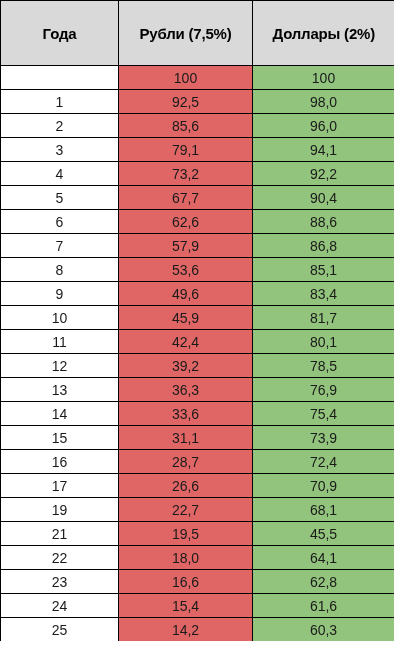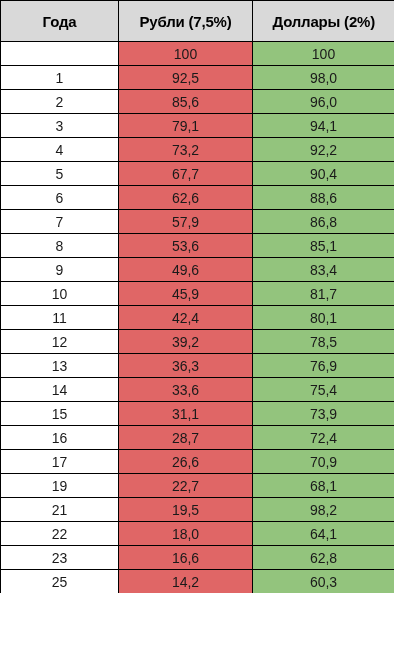--- a/index.html
+++ b/index.html
@@ -37,21 +37,21 @@
   
   thead tr.header-row th {
     height: 32px;
     background: #d9d9d9;
     color: #000000;
     font-size: 15px;
     font-weight: bold;
     text-align: center;
     vertical-align: middle;
     border: 1px solid #000000;
-    padding: 4px 2px;
+    padding: 16px 2px;
     white-space: nowrap;
     letter-spacing: -0.2px;
   }
   thead tr.header-row th.th-years   { border-left: 1px solid #000000; }
   thead tr.header-row th.th-dollars { border-right: none; }
 
   
   tbody tr.data-row td {
     height: 23px;
     font-size: 14px;
@@ -199,32 +199,37 @@
           <td class="cell-dollar">70,9</td>
         </tr>
         <tr class="data-row">
           <td class="cell-year">19</td>
           <td class="cell-ruble">22,7</td>
           <td class="cell-dollar">68,1</td>
         </tr>
         <tr class="data-row">
           <td class="cell-year">21</td>
           <td class="cell-ruble">19,5</td>
-          <td class="cell-dollar">98,2</td>
+          <td class="cell-dollar">45,5</td>
         </tr>
         <tr class="data-row">
           <td class="cell-year">22</td>
           <td class="cell-ruble">18,0</td>
           <td class="cell-dollar">64,1</td>
         </tr>
         <tr class="data-row">
           <td class="cell-year">23</td>
           <td class="cell-ruble">16,6</td>
           <td class="cell-dollar">62,8</td>
         </tr>
         <tr class="data-row">
+          <td class="cell-year">24</td>
+          <td class="cell-ruble">15,4</td>
+          <td class="cell-dollar">61,6</td>
+        </tr>
+        <tr class="data-row">
           <td class="cell-year">25</td>
           <td class="cell-ruble">14,2</td>
           <td class="cell-dollar">60,3</td>
         </tr>
       </tbody>
   </table>
 </div>
 
 </body></html>

